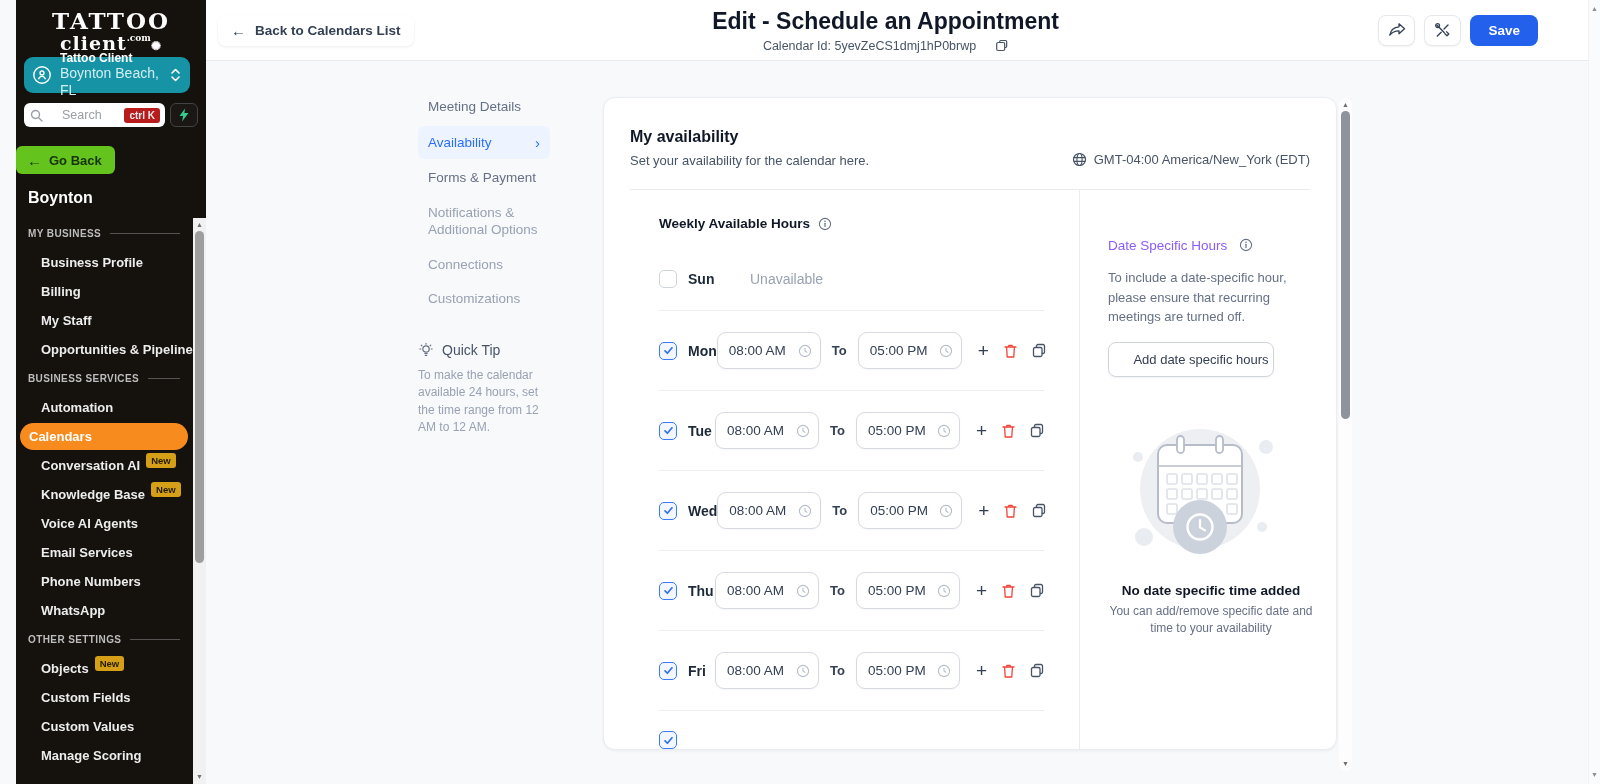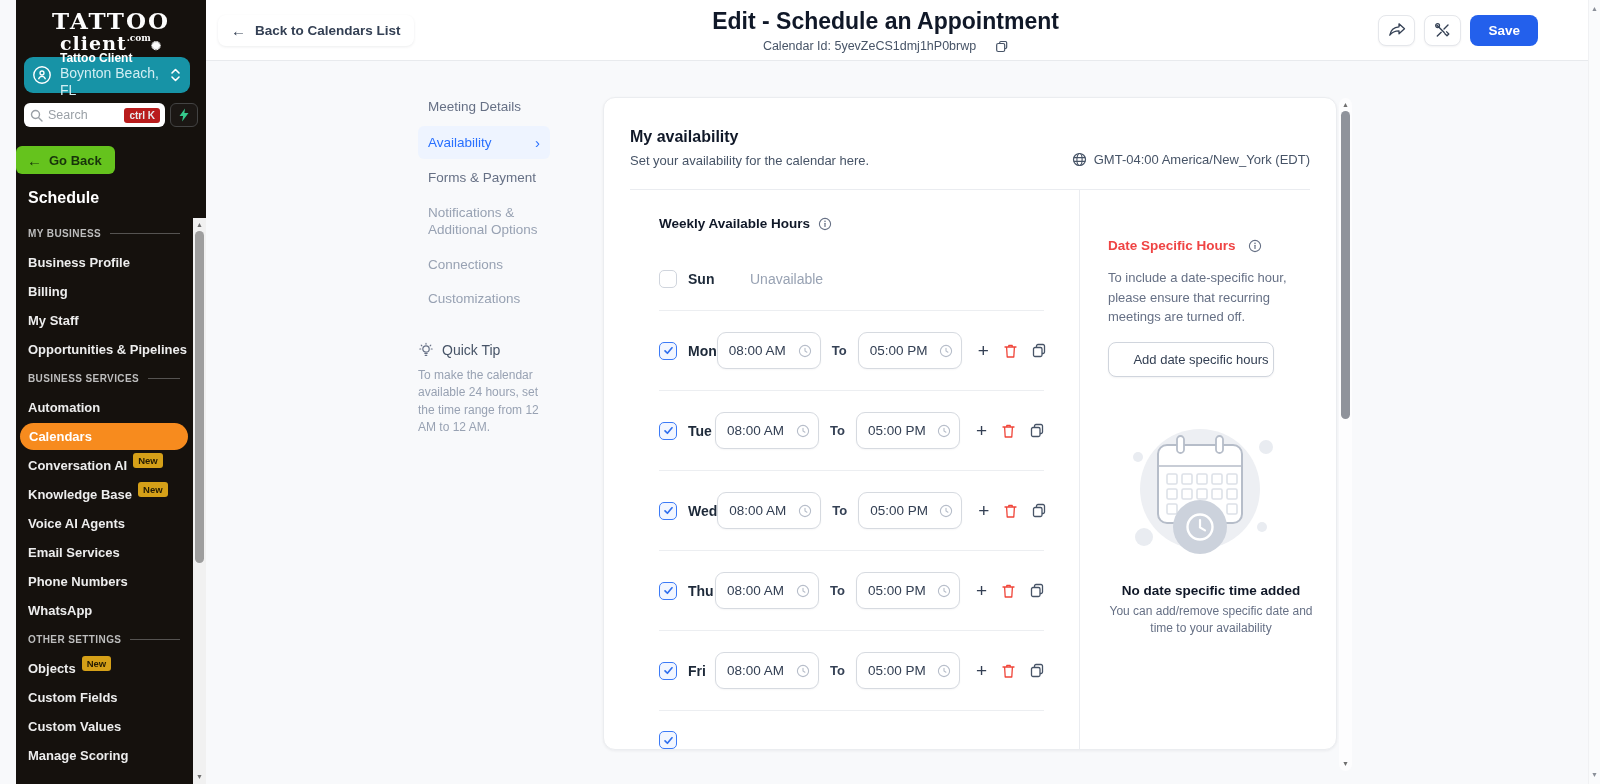--- a/index.html
+++ b/index.html
@@ -12,46 +12,46 @@
   .logo-l1 { font-size:23px; letter-spacing:2px; }
   .logo-l2 { font-size:19px; margin-top:2px; letter-spacing:1px; }
   .logo-tld { font-size:9px; vertical-align:top; letter-spacing:0; }
   .logo-star { font-size:12px; }
   .switcher { position:absolute; left:8px; top:57px; width:166px; height:36px; background:#1793a6; border-radius:9px; display:flex; align-items:center; padding:0 9px 0 7px; cursor:pointer; }
   .sw-text { margin-left:7px; }
   .sw-name { font-size:12px; font-weight:700; color:#fff; line-height:1.2; }
   .sw-loc  { font-size:14px; color:#d2eef3; line-height:1.2; }
   .sw-chev { margin-left:auto; display:flex; }
   .search-row { position:absolute; left:8px; top:103px; width:174px; display:flex; gap:5px; }
-  .search-box { flex:1; height:24px; background:#fff; border-radius:6px; display:flex; align-items:center; padding:0 5px 0 6px; cursor:text; }
+  .search-box { flex:1; height:24px; background:#fff; border-radius:6px; display:flex; align-items:center; padding:0 5px 0 6px; cursor:text;gap:14px; }
   .search-ph { font-size:12.5px; color:#9aa0a6; margin-left:5px; }
   .kbd { margin-left:auto; background:#b91c1c; color:#e8eaed; font-size:10px; font-weight:600; padding:2px 5px; border-radius:3px; }
   .bolt-btn { width:28px; height:24px; background:#1b1714; border:1px solid #434343; border-radius:6px; display:flex; align-items:center; justify-content:center; cursor:pointer; }
   .go-back { position:absolute; left:0; top:146px; height:28px; background:#65c31d; border:none; border-radius:6px; color:#17330b; font-family:inherit; font-size:13px; font-weight:700; display:flex; align-items:center; gap:7px; padding:0 13px 0 11px; cursor:pointer; }
   .settings-title { position:absolute; left:12px; top:189px; font-size:16px; font-weight:700; color:#fff; }
   .menu { position:absolute; top:219px; left:0; width:176px; }
   .sec { display:flex; align-items:center; height:29px; padding-left:12px; gap:9px; }
   .sec-label { font-size:10px; font-weight:700; color:#bdbdbd; letter-spacing:.4px; white-space:nowrap; }
   .sec-line { flex:1; height:1px; background:#8a8a8a; opacity:.55; margin-right:12px; }
-  .mi { display:flex; align-items:center; height:29px; padding-left:12px; font-size:13px; font-weight:700; color:#ededed; cursor:pointer; white-space:nowrap; }
+  .mi { display:flex; align-items:center; height:29px; padding-left:25px; font-size:13px; font-weight:700; color:#ededed; cursor:pointer; white-space:nowrap; }
   .mi.active { background:#f78b1e; border-radius:15px; margin:1px 4px; height:27px; padding-left:9px; color:#fff; }
   .badge { background:#d5a018; color:#241b02; font-size:9.5px; font-weight:700; padding:2px 5px; border-radius:3px; margin-left:6px; position:relative; top:-5px; }
   .side-scroll { position:absolute; right:0; top:218px; bottom:0; width:13px; background:#f1f1f1; display:flex; flex-direction:column; align-items:center; padding:2px 0 3px; }
   .scroll-arrow { font-size:7px; color:#6f6f6f; line-height:9px; }
   .side-thumb { width:9px; height:332px; background:#9e9e9e; border-radius:5px; margin-top:2px; cursor:grab; }
   .side-scroll .bottom { margin-top:auto; }
 
   
   .main { position:absolute; left:190px; top:0; right:12px; bottom:0; }
   .topbar { height:61px; background:#fff; border-bottom:1px solid #e8eaed; display:flex; align-items:center; padding:0 50px 0 28px; position:relative; }
   .back-chip { display:flex; align-items:center; gap:9px; background:#fff; border-radius:8px; padding:8px 13px; font-size:13.5px; font-weight:600; color:#344054; box-shadow:0 1px 3px rgba(16,24,40,.08); cursor:pointer; }
   .back-arrow { font-size:15px; line-height:1; color:#344054; }
   .tb-center { position:absolute; left:50%; transform:translateX(-51%); text-align:center; }
   .tb-title { font-size:23px; font-weight:600; color:#101828; }
-  .tb-sub { font-size:12.5px; color:#475467; margin-top:4px; display:flex; align-items:flex-end; gap:19px; justify-content:center; }
+  .tb-sub { font-size:12.5px; color:#475467; margin-top:4px; display:flex; align-items:flex-start; gap:19px; justify-content:center; }
   .tb-actions { margin-left:auto; display:flex; gap:9px; align-items:center; }
   .icon-btn { width:37px; height:31px; border:1px solid #e5e7eb; border-radius:8px; background:#fff; display:flex; align-items:center; justify-content:center; box-shadow:0 1px 2px rgba(16,24,40,.05); cursor:pointer; }
   .save-btn { background:#2360ec; color:#fff; font-family:inherit; font-size:13.5px; font-weight:600; border:none; border-radius:8px; padding:8px 18px; cursor:pointer; }
 
   .content { position:absolute; top:61px; left:0; right:0; bottom:0; background:#f8f9fb; }
 
   
   .subnav { position:absolute; left:228px; top:30px; width:132px; }
   .sn-item { padding:7px 10px; font-size:13.5px; color:#667085; border-radius:6px; margin-bottom:3px; display:flex; align-items:center; line-height:1.3; cursor:pointer; }
   .sn-item.dim { color:#98a2b3; }
@@ -85,21 +85,21 @@
   .cb.checked svg { display:block; }
   .day-label { margin-left:11px; width:42px; font-size:14px; font-weight:700; color:#1d2939; }
   .unavail { font-size:14px; color:#98a2b3; margin-left:20px; }
   .time-field { width:104px; height:37px; border:1px solid #d6dae0; border-radius:9px; background:#fff; display:flex; align-items:center; padding:0 8px 0 11px; box-shadow:0 1px 2px rgba(16,24,40,.04); cursor:text; flex:none; }
   .tf-text { font-size:13.5px; color:#344054; }
   .tf-clock { margin-left:auto; display:flex; }
   .to { margin:0 11px; font-size:13px; font-weight:700; color:#344054; }
   .plus { margin-left:16px; font-size:19px; color:#344054; cursor:pointer; line-height:1; }
   .act { margin-left:14px; display:flex; cursor:pointer; }
 
-  .ds-title { display:flex; align-items:flex-end; gap:12px; font-size:13.5px; font-weight:700; color:#ef4444; }
+  .ds-title { display:flex; align-items:flex-start; gap:12px; font-size:13.5px; font-weight:400; color:#8b5cf6; }
   .ds-desc { margin-top:15px; font-size:13px; color:#667085; line-height:1.5; }
   .ds-btn { margin-top:15px; width:166px; height:35px; background:#fff; border:1px solid #d0d5dd; border-radius:8px; font-family:inherit; font-size:13px; font-weight:500; color:#344054; box-shadow:0 1px 2px rgba(16,24,40,.05); cursor:pointer;padding-left:20px; }
   .illus { margin:40px 0 0 12px; width:160px; height:152px; }
   .empty-title { margin-top:14px; text-align:center; font-size:13.5px; font-weight:700; color:#101828; }
   .empty-sub { margin-top:5px; text-align:center; font-size:12px; color:#667085; line-height:1.45; }
 
   
   .content-scroll { position:absolute; left:1149px; top:37px; height:673px; width:13px; background:#fdfdfe; border-radius:7px; display:flex; flex-direction:column; align-items:center; padding:2px 0 3px; }
   .content-thumb { width:9px; height:308px; background:#8f939b; border-radius:5px; margin-top:2px; cursor:grab; }
   .content-scroll .bottom { margin-top:auto; }
@@ -155,21 +155,21 @@
             </svg>
         </span>
       </button>
     </div>
 
     <button class="go-back">
       <span class="back-arrow" style="color:#17330b;font-weight:700;">←</span>
       <span>Go Back</span>
     </button>
 
-    <div class="settings-title">Schedule</div>
+    <div class="settings-title">Boynton</div>
 
     <nav class="menu">
       <div class="sec">
           <span class="sec-label">MY BUSINESS</span>
           <span class="sec-line"></span>
         </div>
       <div class="mi">
           <span>Business Profile</span>
         </div>
       <div class="mi">

